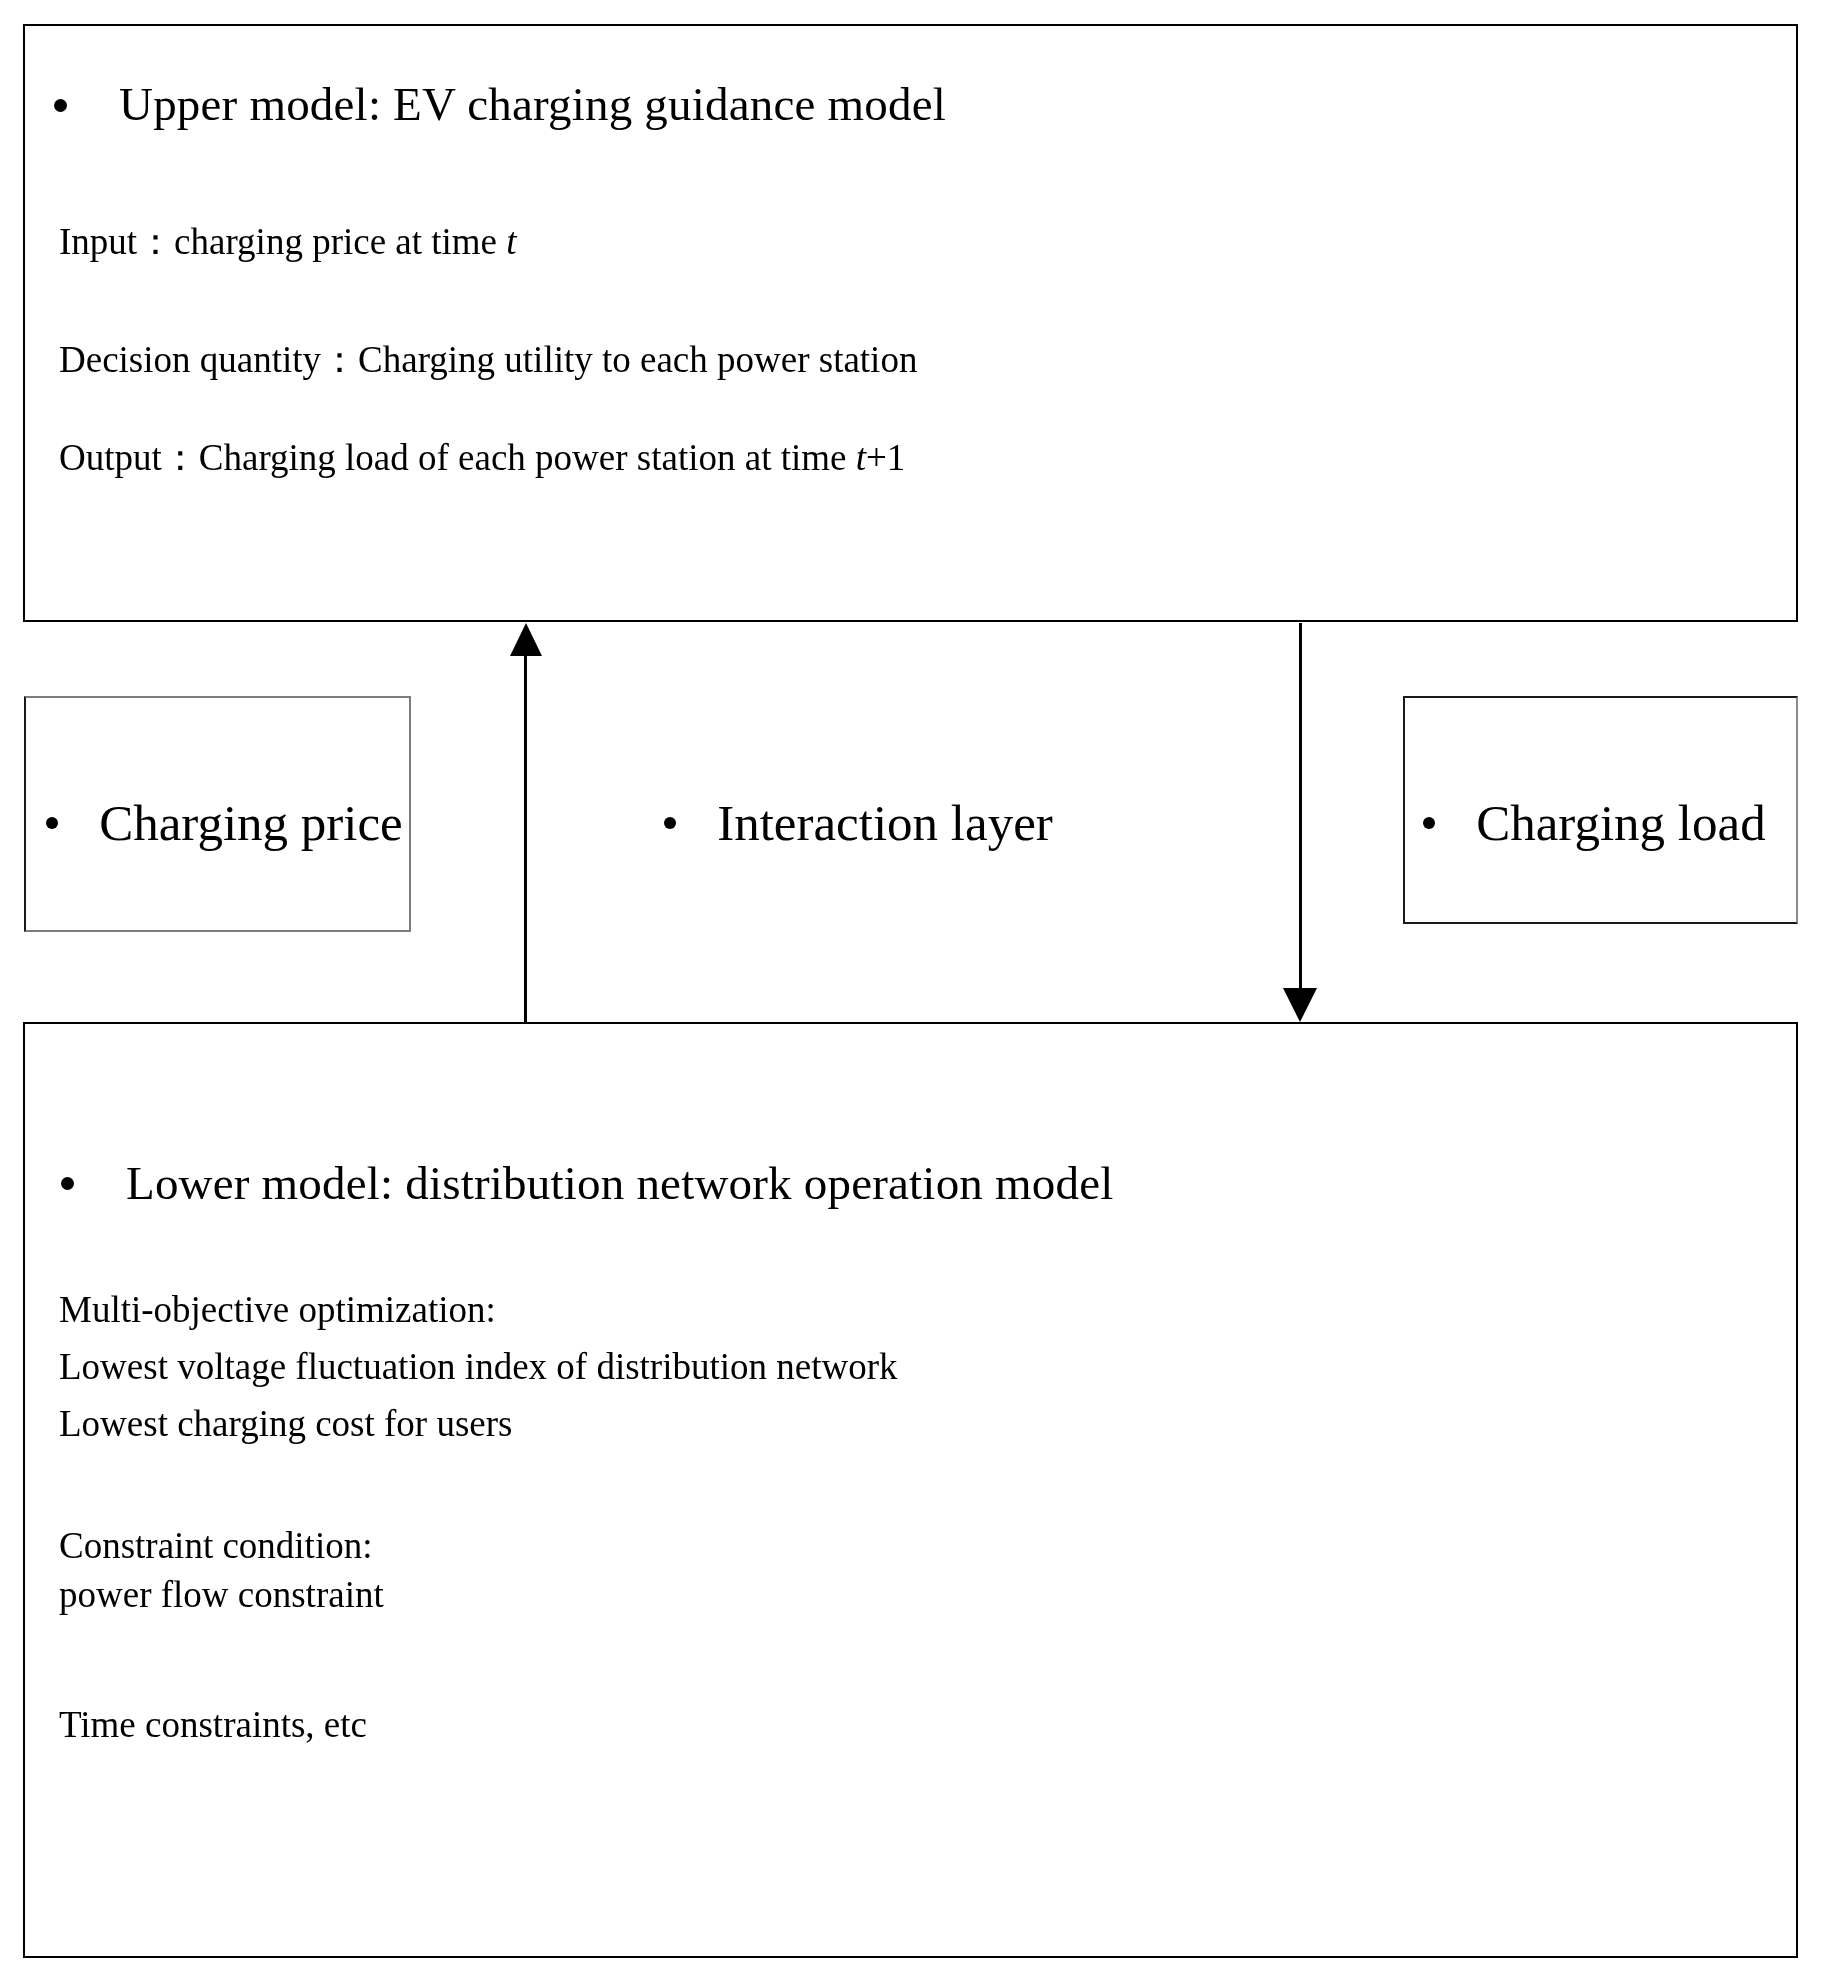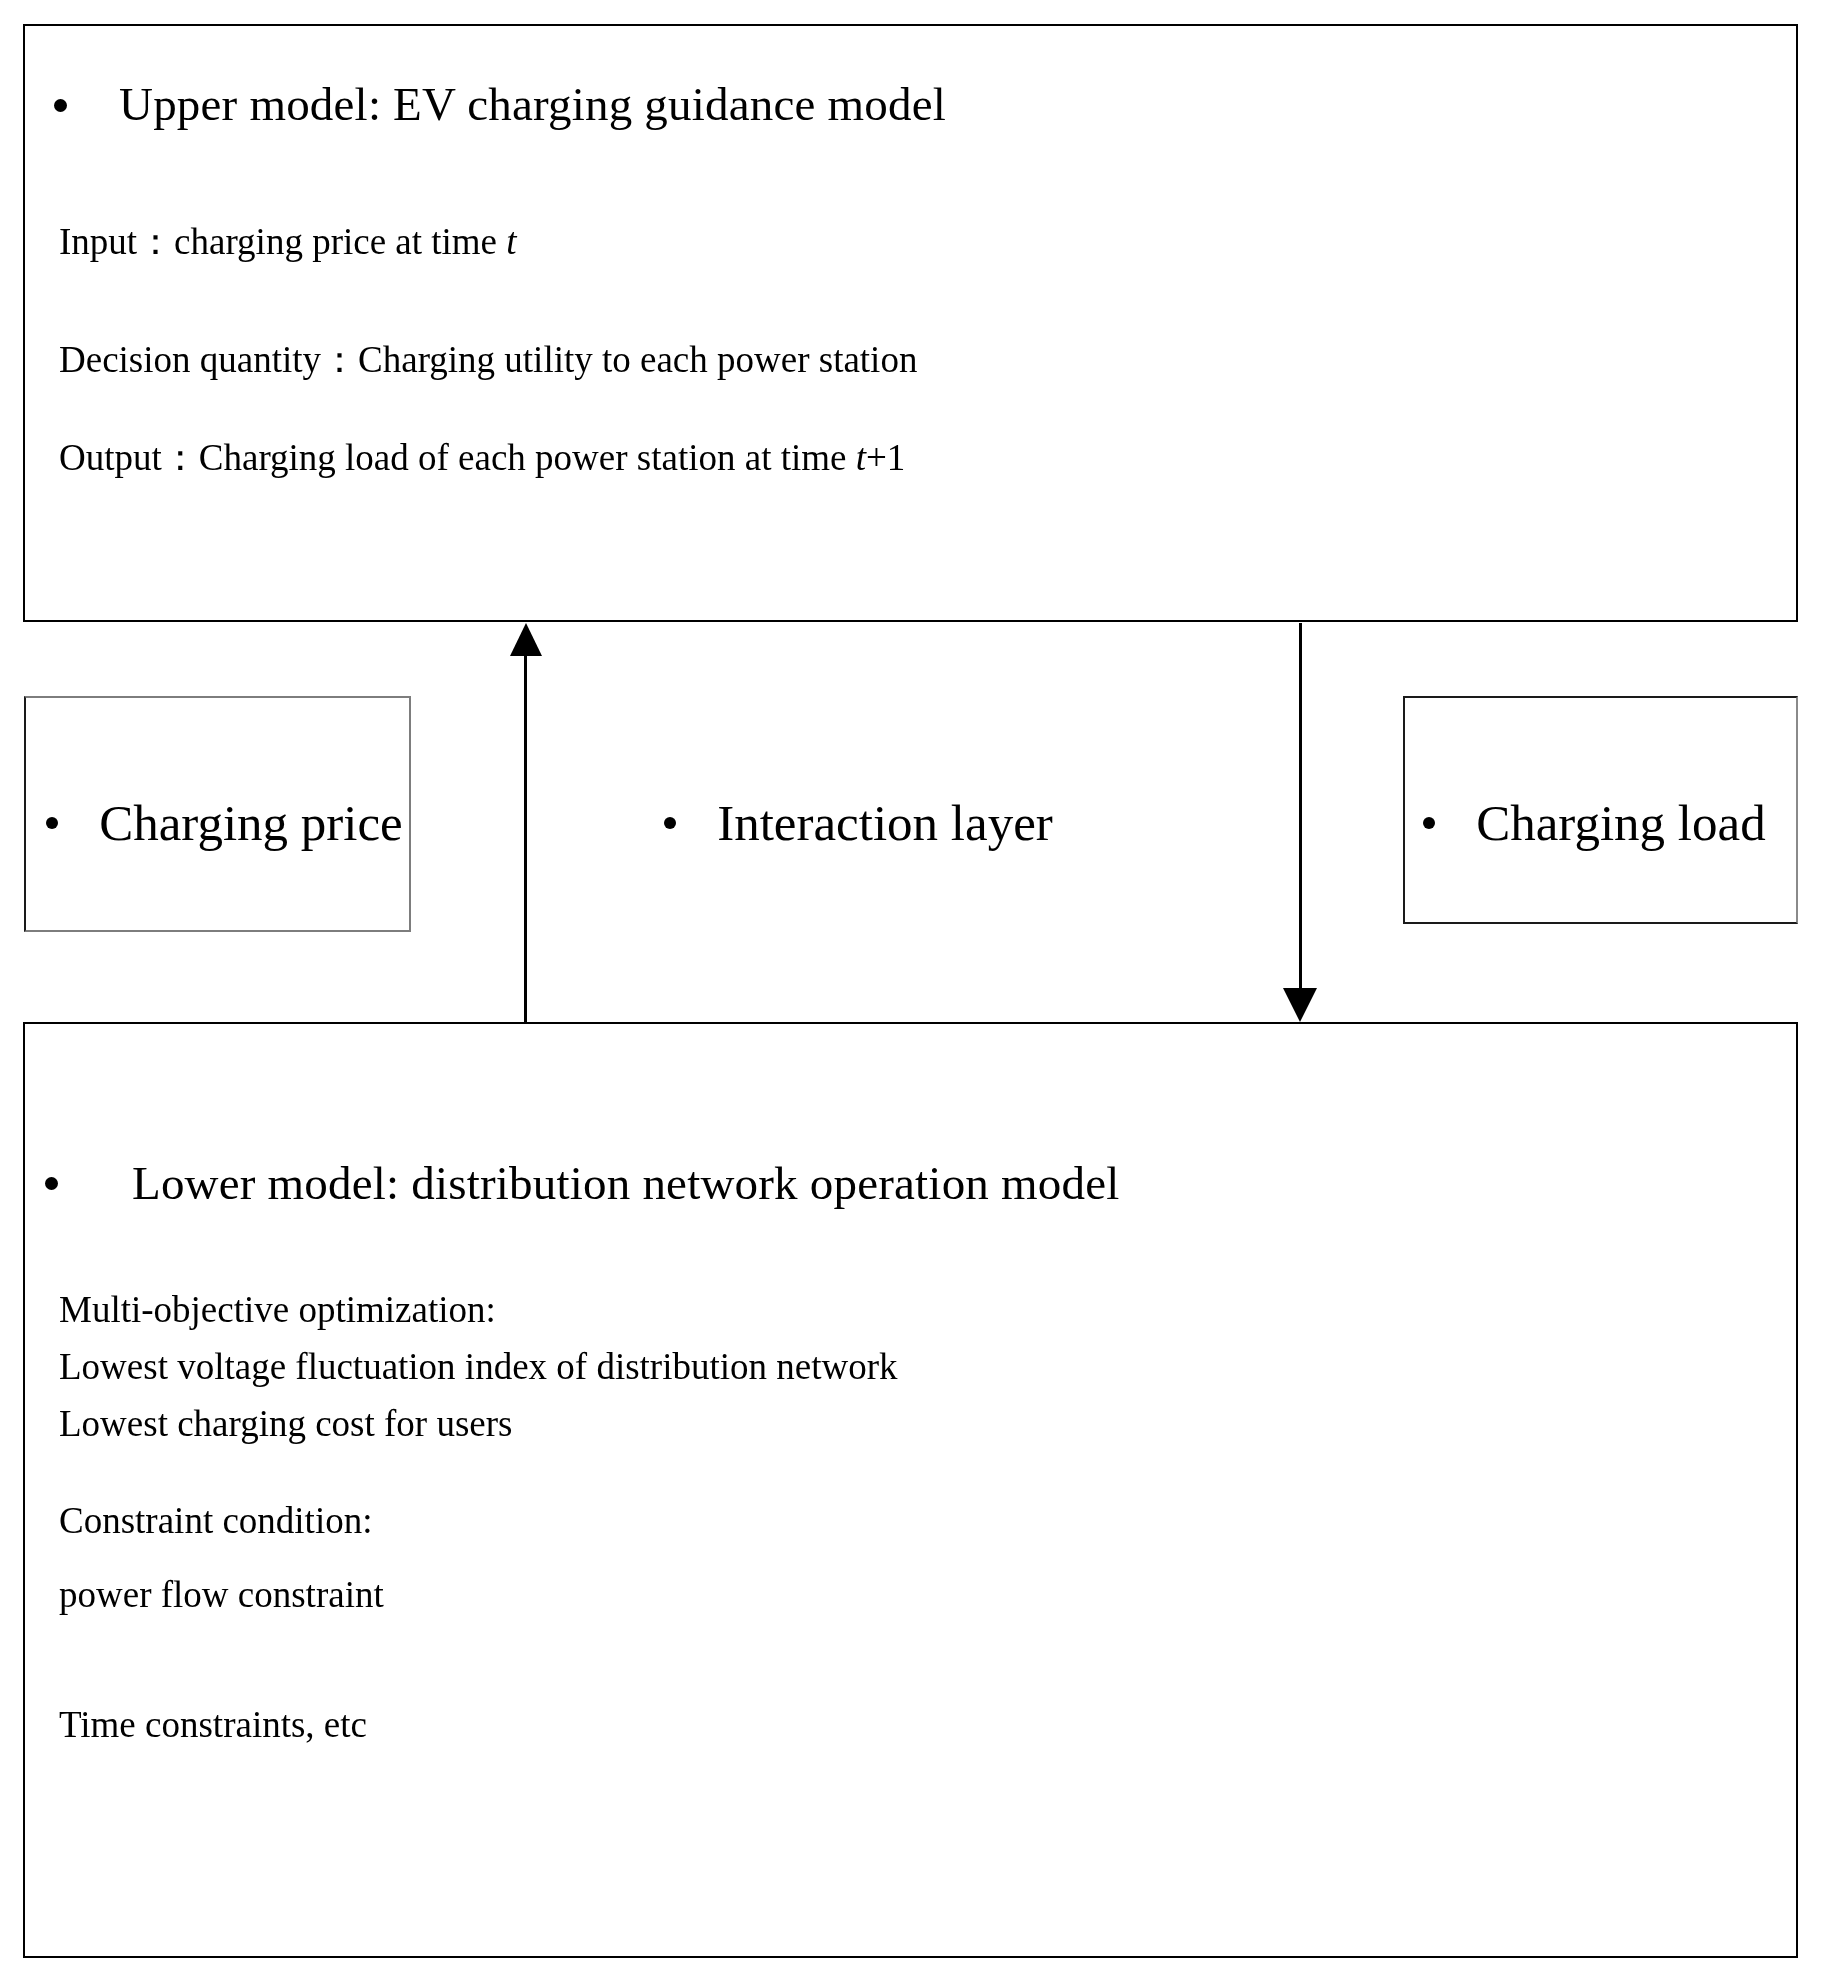--- a/index.html
+++ b/index.html
@@ -193,32 +193,32 @@
   </div>
 
   <div class="vline" style="left:524px; top:643px; height:379px;"></div>
   <div class="arrow-up" style="left:510px; top:623px;"></div>
 
   <div class="vline" style="left:1299px; top:623px; height:366px;"></div>
   <div class="arrow-down" style="left:1283px; top:988px;"></div>
 
   <div class="box lower-box">
 
-    <div class="headline" style="left:20px; top:134px;gap:22px;">
+    <div class="headline" style="left:36px; top:134px;">
       <span class="bullet"></span>
       <span class="headline-text">Lower model: distribution network operation model</span>
     </div>
 
     <div class="lower-line" style="top:265px;">Multi-objective optimization:</div>
 
     <div class="lower-line" style="top:322px;">Lowest voltage fluctuation index of distribution network</div>
 
     <div class="lower-line" style="top:379px;">Lowest charging cost for users</div>
 
-    <div class="lower-line" style="top:476px;">Constraint condition:</div>
+    <div class="lower-line" style="top:501px;">Constraint condition:</div>
 
     <div class="lower-line" style="top:550px;">power flow constraint</div>
 
 
     <div class="lower-line" style="top:680px;">Time constraints, etc</div>
 
 
   </div>
 
 </div>

